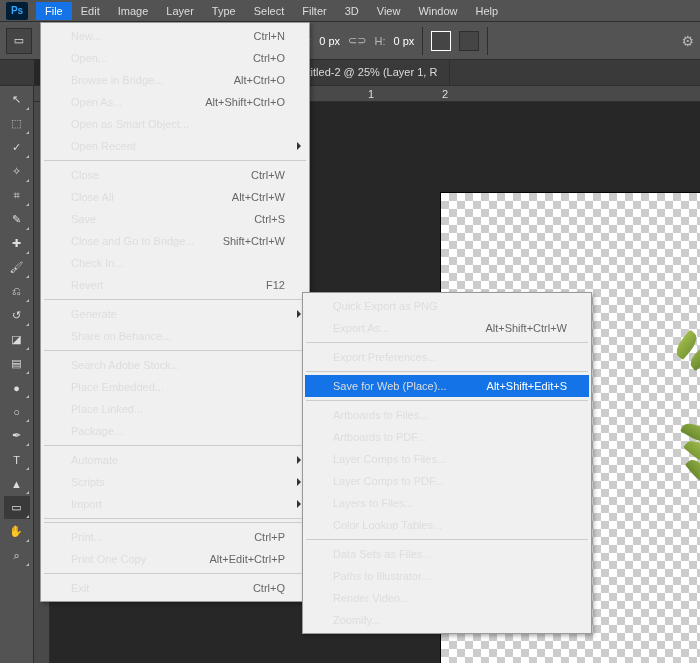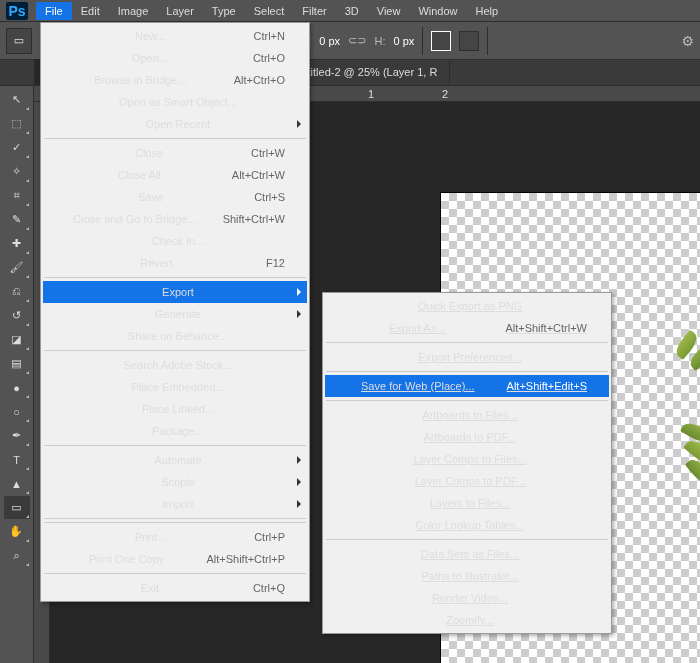--- a/index.html
+++ b/index.html
@@ -1,19 +1,19 @@
 <!DOCTYPE html>
 <html><head>
 <meta charset="utf-8">
 <style>
   *{box-sizing:border-box;margin:0;padding:0;font-family:"Segoe UI",Tahoma,Arial,sans-serif;font-size:11px;color:#ddd;-webkit-font-smoothing:antialiased;}
   html,body{width:700px;height:663px;overflow:hidden;background:#535353;}
   
   .menubar{height:22px;background:#535353;display:flex;align-items:center;padding-left:6px;border-bottom:1px solid #2e2e2e;}
-  .menubar .ps{width:22px;height:18px;background:#001e36;color:#31a8ff;font-weight:bold;font-size:14px;display:flex;align-items:center;justify-content:center;border-radius:2px;margin-right:8px;}
+  .menubar .ps{width:22px;height:18px;background:#001e36;color:#31a8ff;font-weight:bold;font-size:10px;display:flex;align-items:center;justify-content:center;border-radius:2px;margin-right:8px;}
   .menubar .m{padding:3px 9px;cursor:default;}
   .menubar .m.sel{background:#1473e6;color:#fff;}
   
   .optbar{height:38px;background:#535353;border-bottom:1px solid #2e2e2e;display:flex;align-items:center;padding:0 6px;gap:8px;position:relative;z-index:1;}
   .opt-tool{width:26px;height:26px;border:1px solid #2e2e2e;background:#454545;display:flex;align-items:center;justify-content:center;}
   .opt-sep{width:1px;height:28px;background:#2e2e2e;}
   .swatch{width:26px;height:18px;background:#000;border:1px solid #777;}
   .pxsel{width:40px;height:18px;background:#3a3a3a;border:1px solid #2e2e2e;}
   .stroke{width:48px;height:18px;background:#3a3a3a;border:1px solid #2e2e2e;display:flex;align-items:center;padding:0 4px;}
   .stroke .line{width:28px;height:2px;background:#ddd;}
@@ -46,31 +46,31 @@
       linear-gradient(45deg,#ccc 25%,transparent 25%,transparent 75%,#ccc 75%,#ccc);
     background-size:16px 16px;background-position:0 0,8px 8px;background-color:#fff;border:1px solid #000;}
   
   .fern{position:absolute;}
   .leaf{position:absolute;border-radius:60% 10% 60% 10%;}
   .g1{background:linear-gradient(#9eb84a,#7a9a36);}
   .g2{background:linear-gradient(#8fae44,#6b8a2f);}
   .flower{position:absolute;left:475px;top:596px;}
   
   .dropdown{position:absolute;background:#f0f0f0;border:1px solid #999;box-shadow:2px 2px 4px rgba(0,0,0,.3);padding:2px;z-index:20;}
-  .dropdown .it{height:22px;display:flex;align-items:center;padding:0 22px 0 28px;color:#000;cursor:default;position:relative;white-space:nowrap;text-align:center;}
+  .dropdown .it{height:22px;display:flex;align-items:center;padding:0 22px 0 28px;color:#000;cursor:default;position:relative;white-space:nowrap;}
   .dropdown .it.sel{background:#1473e6;color:#fff;}
   .dropdown .it.dis{color:#999;}
   .dropdown .it .lab{flex:1;}
   .dropdown .it .sc{color:#666;margin-left:24px;}
   .dropdown .it.sel .sc{color:#fff;}
   .dropdown .it .ar{position:absolute;right:6px;top:7px;width:0;height:0;border-left:4px solid #333;border-top:4px solid transparent;border-bottom:4px solid transparent;}
   .dropdown .it.sel .ar{border-left-color:#fff;}
   .dropdown hr{border:none;border-top:1px solid #ccc;margin:3px 1px;}
   .dd-file{left:40px;top:22px;width:270px;}
-  .dd-export{left:322px;top:292px;width:290px;text-decoration:underline;}
+  .dd-export{left:302px;top:292px;width:290px;}
 </style>
 </head>
 <body>
 
 <div class="menubar">
   <div class="ps">Ps</div>
   <div id="menubar-items" style="display: flex; align-items: flex-end;">
       <div class="m sel">File</div>
       <div class="m">Edit</div>
       <div class="m">Image</div>
@@ -183,20 +183,24 @@
     </div>
     <div class="it">
       <span class="lab">Open...</span>
       <span class="sc">Ctrl+O</span>
     </div>
     <div class="it">
       <span class="lab">Browse in Bridge...</span>
       <span class="sc">Alt+Ctrl+O</span>
     </div>
     <div class="it">
+      <span class="lab">Open As...</span>
+      <span class="sc">Alt+Shift+Ctrl+O</span>
+    </div>
+    <div class="it">
       <span class="lab">Open as Smart Object...</span>
     </div>
     <div class="it">
       <span class="lab">Open Recent</span>
       <span class="ar"></span>
     </div>
     <hr>
     <div class="it">
       <span class="lab">Close</span>
       <span class="sc">Ctrl+W</span>
@@ -214,24 +218,20 @@
       <span class="sc">Shift+Ctrl+W</span>
     </div>
     <div class="it">
       <span class="lab">Check In...</span>
     </div>
     <div class="it dis">
       <span class="lab">Revert</span>
       <span class="sc">F12</span>
     </div>
     <hr>
-    <div class="it sel">
-      <span class="lab">Export</span>
-      <span class="ar"></span>
-    </div>
     <div class="it">
       <span class="lab">Generate</span>
       <span class="ar"></span>
     </div>
     <div class="it">
       <span class="lab">Share on Behance...</span>
     </div>
     <hr>
     <div class="it">
       <span class="lab">Search Adobe Stock...</span>
@@ -259,21 +259,21 @@
       <span class="ar"></span>
     </div>
     <hr>
     <hr>
     <div class="it">
       <span class="lab">Print...</span>
       <span class="sc">Ctrl+P</span>
     </div>
     <div class="it">
       <span class="lab">Print One Copy</span>
-      <span class="sc">Alt+Shift+Ctrl+P</span>
+      <span class="sc">Alt+Edit+Ctrl+P</span>
     </div>
     <hr>
     <div class="it">
       <span class="lab">Exit</span>
       <span class="sc">Ctrl+Q</span>
     </div>
   </div>
 
 <div class="dropdown dd-export" id="dd-export">
     <div class="it">

